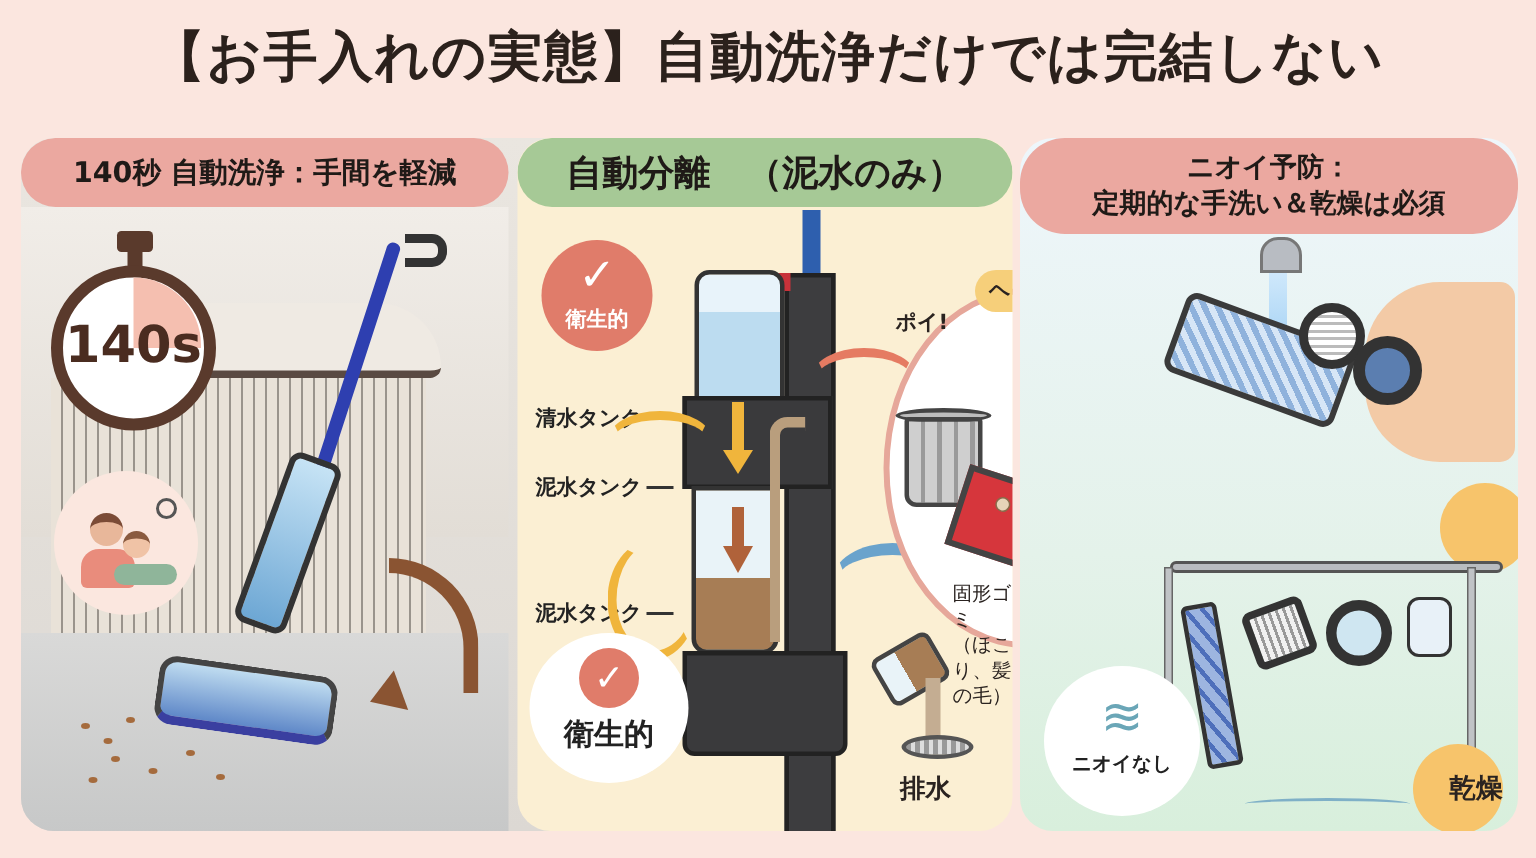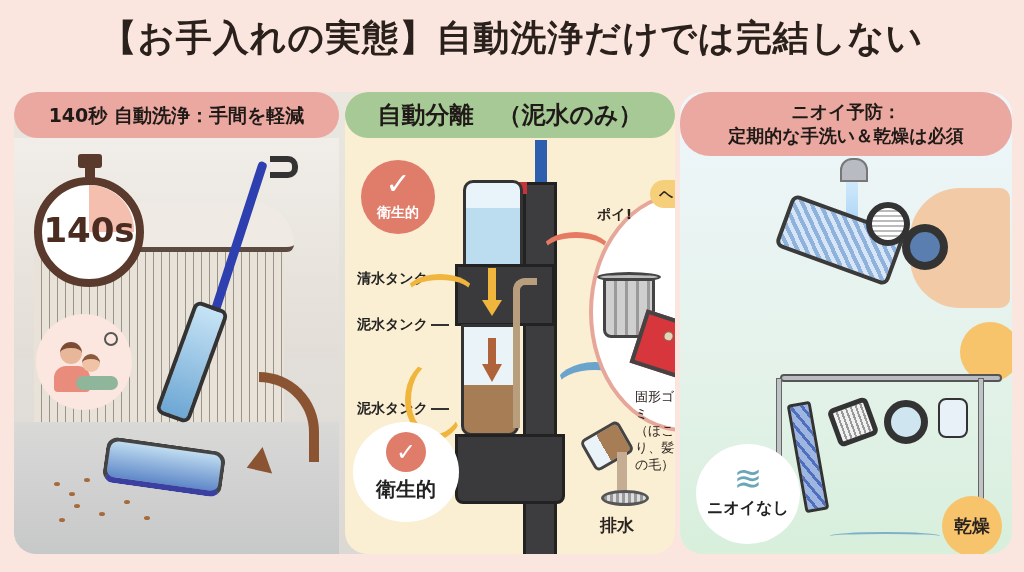--- a/index.html
+++ b/index.html
@@ -110,22 +110,22 @@
   .sun { position: absolute; left: 280px; top: 230px; width: 60px; height: 60px; border-radius: 50%; background: #f7c46b; }
   .rack-bar { position: absolute; left: 100px; top: 282px; width: 222px; height: 8px; background: #b9bcc0; border: 2px solid #555; border-radius: 4px; }
   .rack-leg { position: absolute; width: 6px; height: 150px; background: #c0c3c6; border: 1px solid #666; }
   .hang { position: absolute; border: 3px solid #333; }
   .roller { left: 116px; top: 310px; width: 24px; height: 110px; background: repeating-linear-gradient(60deg, #9db5e0 0 6px, #4e6fbb 6px 9px); border-radius: 4px; transform: rotate(-10deg); }
   .cyl { left: 152px; top: 310px; width: 42px; height: 40px; background: repeating-linear-gradient(90deg, #f1f1f1 0 3px, #999 3px 5px); border-radius: 6px; border-width: 5px; transform: rotate(-20deg); }
   .ring { left: 204px; top: 308px; width: 44px; height: 44px; border-radius: 50%; border-width: 7px; background: #cfe6f1; }
   .tray { left: 258px; top: 306px; width: 30px; height: 40px; border-radius: 8px; background: #e8f1f8; border-width: 2px; }
   .odor { position: absolute; left: 16px; top: 352px; width: 104px; height: 100px; border-radius: 50%; background: #ffffff; text-align: center; }
   .odor .wind { display: block; font-size: 34px; color: #6aa6b7; margin-top: 14px; line-height: 40px; }
-  .odor .lbl { font-size: 16px; font-weight: bold; color: #222; }
-  .dry-badge { position: absolute; left: 262px; top: 404px; width: 60px; height: 60px; border-radius: 50%; background: #f7c46b; text-align: center; line-height: 60px; font-size: 18px; font-weight: bold; }
+  .odor .lbl { font-size: 13px; font-weight: bold; color: #222; }
+  .dry-badge { position: absolute; left: 262px; top: 404px; width: 60px; height: 60px; border-radius: 50%; background: #f7c46b; text-align: right; line-height: 60px; font-size: 18px; font-weight: bold; }
   .air { position: absolute; left: 150px; top: 440px; width: 110px; height: 8px; border-top: 2px solid #7fb0c7; border-radius: 50%; }
 </style>
 </head>
 <body>
 
 <div class="title">【お手入れの実態】自動洗浄だけでは完結しない</div>
 
 <div class="panel" id="p1">
   <div class="wall"></div>
   <div class="counter-top"></div>

